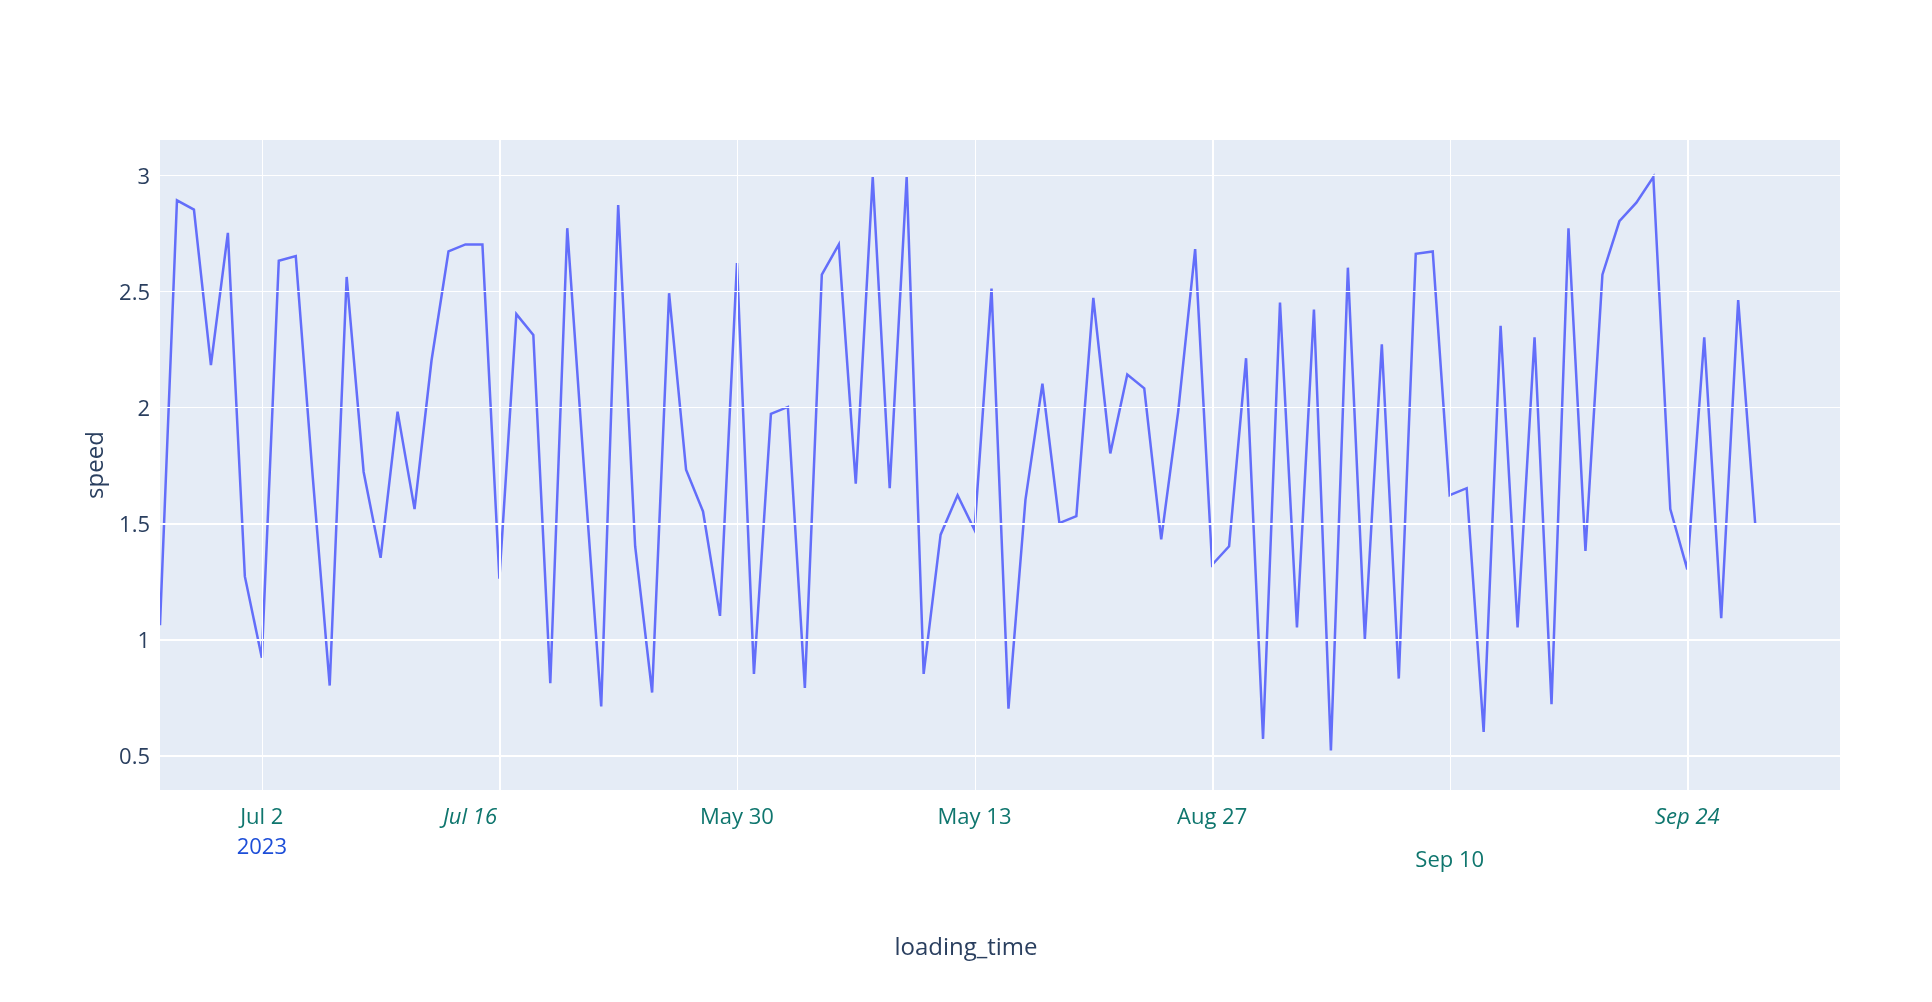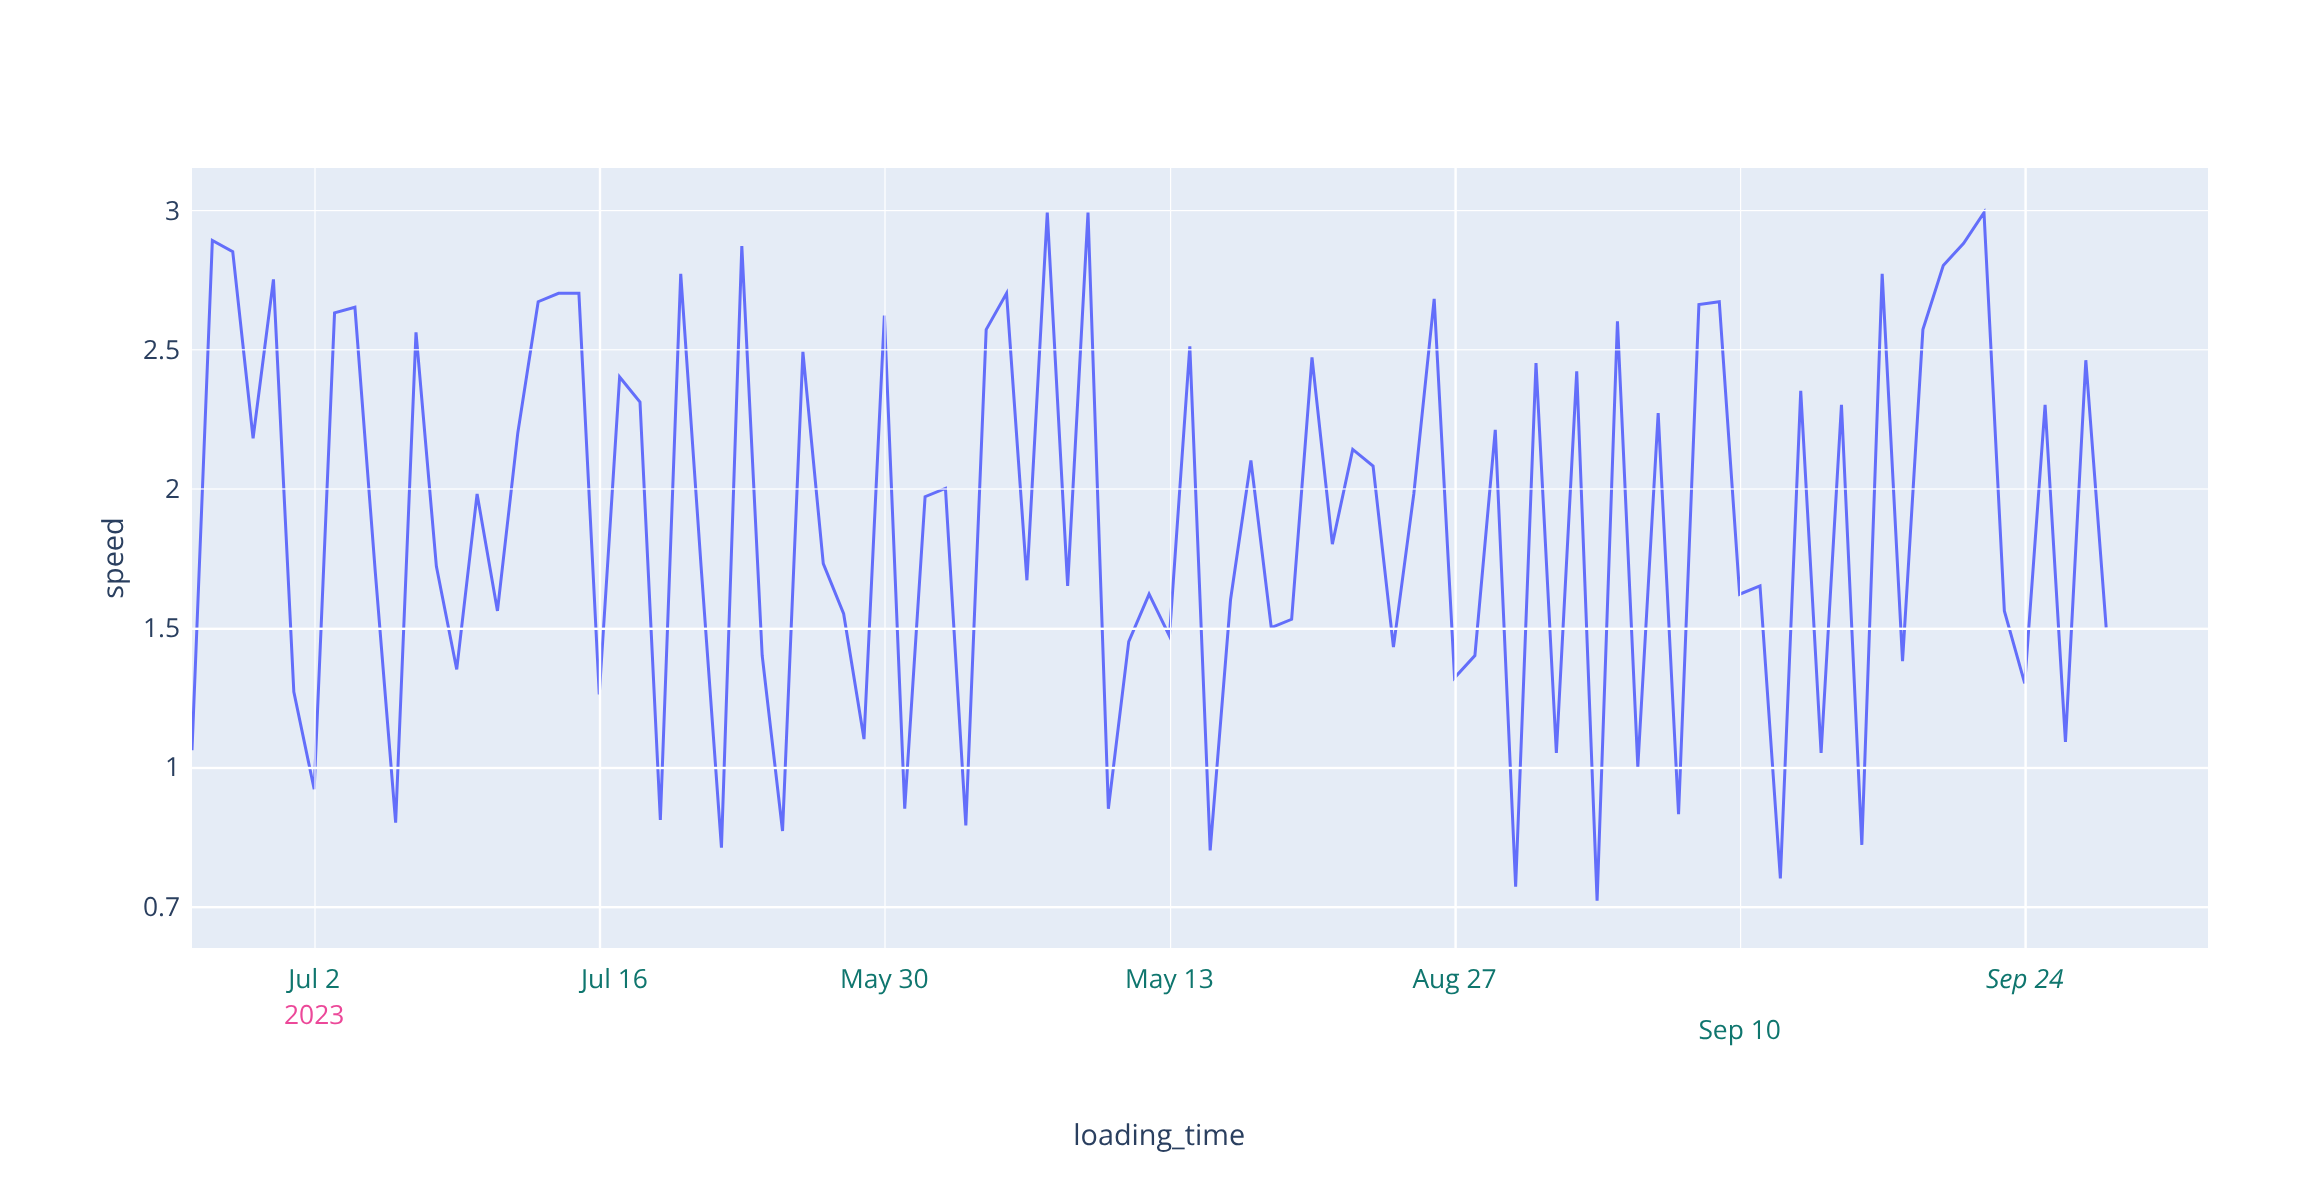--- a/index.html
+++ b/index.html
@@ -65,21 +65,21 @@
       font-size: 22px;
       color: #0f766e;
       text-align: center;
       white-space: nowrap;
     }
     .x-tick-sublabel {
       position: absolute;
       top: 830px;
       transform: translateX(-50%);
       font-size: 22px;
-      color: #ec4899;
+      color: #1d4ed8;
       text-align: right;
     }
     .grid-line-h {
       position: absolute;
       left: 0;
       width: 100%;
       height: 1.5px;
       background: #ffffff;
     }
     .grid-line-v {
@@ -121,27 +121,27 @@
       <div class="grid-line-h" style="top: 150.893px;"></div>
       <div class="grid-line-h" style="top: 34.8214px;"></div>
       <div class="grid-line-v" style="left: 101.818px;"></div>
       <div class="grid-line-v" style="left: 339.394px;"></div>
       <div class="grid-line-v" style="left: 576.97px;"></div>
       <div class="grid-line-v" style="left: 814.545px;"></div>
       <div class="grid-line-v" style="left: 1052.12px;"></div>
       <div class="grid-line-v" style="left: 1289.7px;"></div>
       <div class="grid-line-v" style="left: 1527.27px;"></div>
     </div>
-<div class="y-tick-label" style="top: 755.179px;">0.7</div>
+<div class="y-tick-label" style="top: 755.179px;">0.5</div>
     <div class="y-tick-label" style="top: 639.107px;">1</div>
     <div class="y-tick-label" style="top: 523.036px;">1.5</div>
     <div class="y-tick-label" style="top: 406.964px;">2</div>
     <div class="y-tick-label" style="top: 290.893px;">2.5</div>
     <div class="y-tick-label" style="top: 174.821px;">3</div>
     <div class="x-tick-label" style="left: 261.818px;">Jul 2</div>
     <div class="x-tick-sublabel" style="left: 261.818px;">2023</div>
-    <div class="x-tick-label" style="left: 512px;">Jul 16</div>
+    <div class="x-tick-label" style="left: 470px; font-style: italic;">Jul 16</div>
     <div class="x-tick-label" style="left: 736.97px;">May 30</div>
     <div class="x-tick-label" style="left: 974.545px;">May 13</div>
     <div class="x-tick-label" style="left: 1212.12px;">Aug 27</div>
     <div class="x-tick-label" style="left: 1449.7px; margin-top: 43px;">Sep 10</div>
     <div class="x-tick-label" style="left: 1687.27px; font-style: italic;">Sep 24</div>
   </div>
 
 </body></html>

